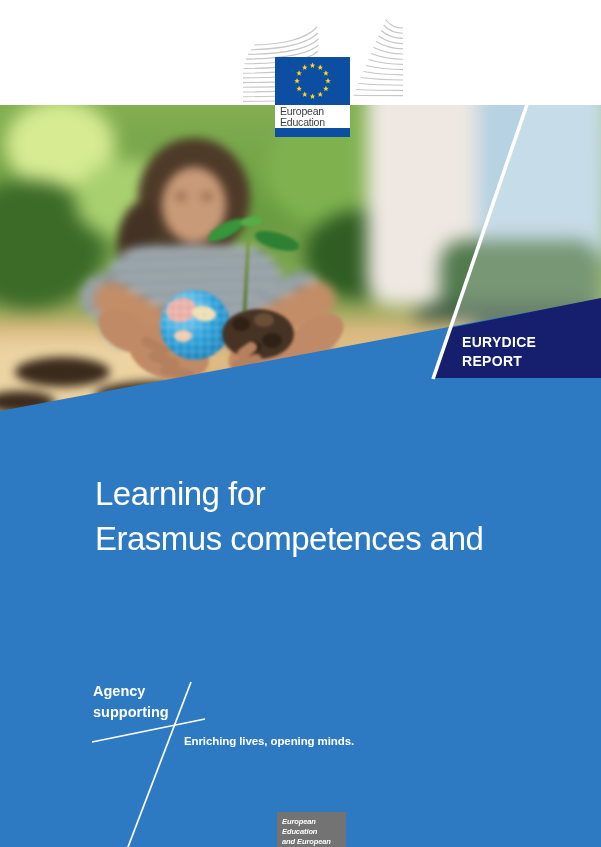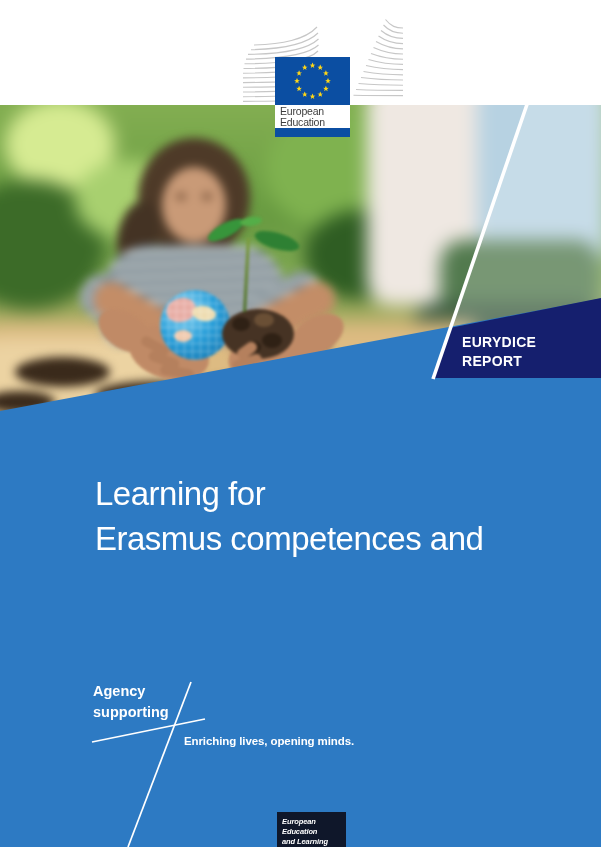--- a/index.html
+++ b/index.html
@@ -65,21 +65,21 @@
 
   
   .eurydice{left:462px;top:333px;color:#fff;font-weight:700;font-size:14px;line-height:18.5px;letter-spacing:.3px;}
   .title{left:95px;top:471px;color:#fff;font-size:33px;line-height:45px;letter-spacing:-0.5px;white-space:nowrap;}
   .title .b{font-weight:400;}
   .title .r{font-weight:400;}
   .sector{left:93px;top:681px;color:#fff;font-weight:700;font-size:14.5px;line-height:21px;}
   .erasmus{left:184px;top:733px;color:#fff;}
   .erasmus .brand{font-weight:700;font-size:22px;line-height:26px;letter-spacing:-0.2px;}
   .erasmus .tag{font-weight:700;font-size:11.5px;line-height:14px;margin-top:1px;letter-spacing:-0.1px;}
-  .agency{left:277px;top:812px;width:69px;height:35px;background:#0f172a;box-sizing:border-box;
+  .agency{left:277px;top:812px;width:69px;height:35px;background:#737373;box-sizing:border-box;
           padding:5px 0 0 5px;color:#fff;font-style:italic;font-weight:700;font-size:7.5px;line-height:9.8px;letter-spacing:-0.1px;}
 </style>
 </head>
 <body>
 
 <div class="abs photo">
   <div class="abs ph-bg">
     <div class="bg-base"></div>
     <div class="blob" style="left:20px;top:10px;width:110px;height:90px;background:#d6eb92;"></div>
     <div class="blob" style="left:-30px;top:90px;width:150px;height:130px;background:#3c6b28;"></div>
@@ -230,15 +230,15 @@
   <div>Agency</div>
   <div>supporting</div>
 </div>
 
 <div class="abs erasmus">
   <div class="tag">Enriching lives, opening minds.</div>
 </div>
 
 <div class="abs agency">
   <div>European Education</div>
-  <div>and Learning</div>
+  <div>and European</div>
   <div>Executive Agency</div>
 </div>
 
 </body></html>

